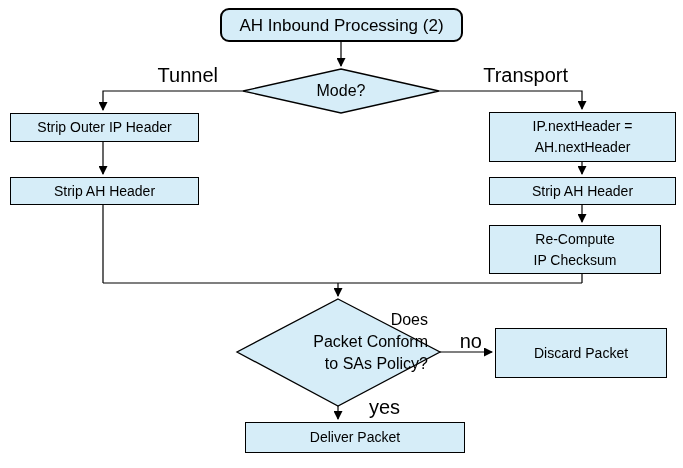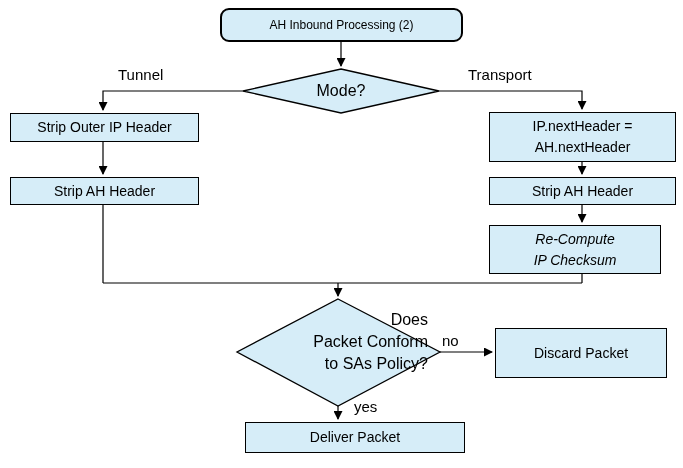--- a/index.html
+++ b/index.html
@@ -26,27 +26,27 @@
     align-items: center;
     justify-content: center;
     font-size: 14px;
     line-height: 21px;
     text-align: center;
     white-space: nowrap;
   }
   .node.rounded {
     border-width: 2px;
     border-radius: 9px;
-    font-size: 12px;
+    font-size: 17px;
   }
   .label {
     position: absolute;
-    font-size: 15px;
+    font-size: 20px;
     line-height: 18px;
-    text-align: left;
+    text-align: right;
     white-space: nowrap;
   }
   .diamond-text {
     position: absolute;
     display: flex;
     flex-direction: column;
     align-items: center;
     justify-content: center;
     font-size: 16px;
     line-height: 22px;
@@ -117,21 +117,21 @@
     <span>Strip AH Header</span>
   </div>
 
   <div class="node" style="left:489px; top:112px; width:187px; height:50px;">
     <span>IP.nextHeader =</span>
     <span>AH.nextHeader</span>
   </div>
   <div class="node" style="left:489px; top:177px; width:187px; height:28px;">
     <span>Strip AH Header</span>
   </div>
-  <div class="node" style="left:489px; top:225px; width:172px; height:49px;font-style:italic;">
+  <div class="node" style="left:489px; top:225px; width:172px; height:49px;">
     <span>Re-Compute</span>
     <span>IP Checksum</span>
   </div>
 
   <div class="diamond-text" style="left:248px; top:308px; width:180px; height:68px;align-items:flex-end;">
     <span>Does</span>
     <span>Packet Conform</span>
     <span>to SAs Policy?</span>
   </div>
 

